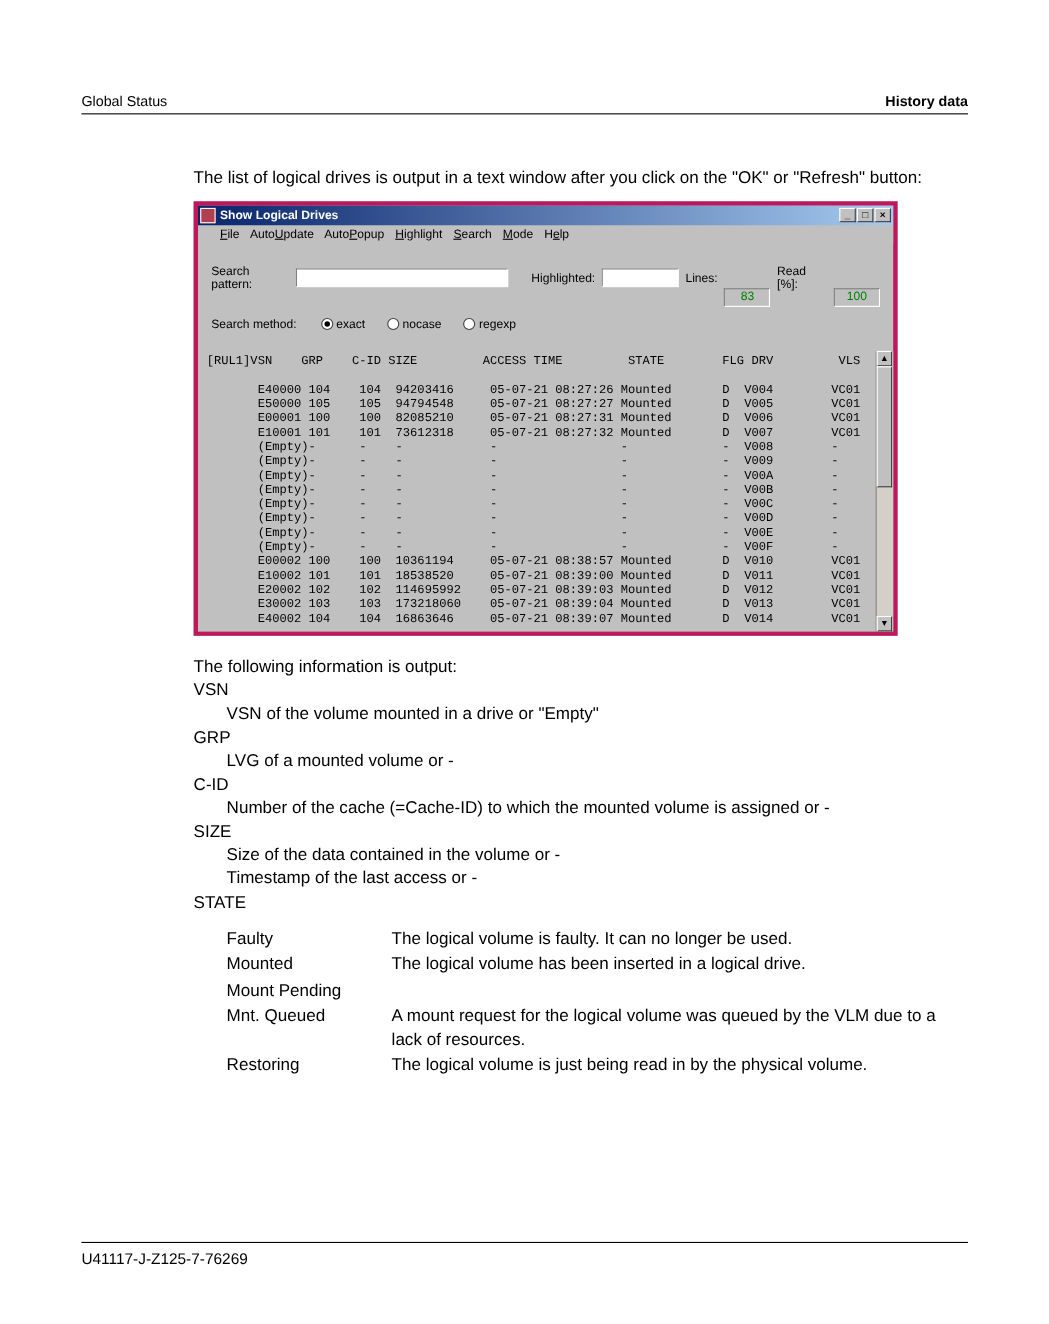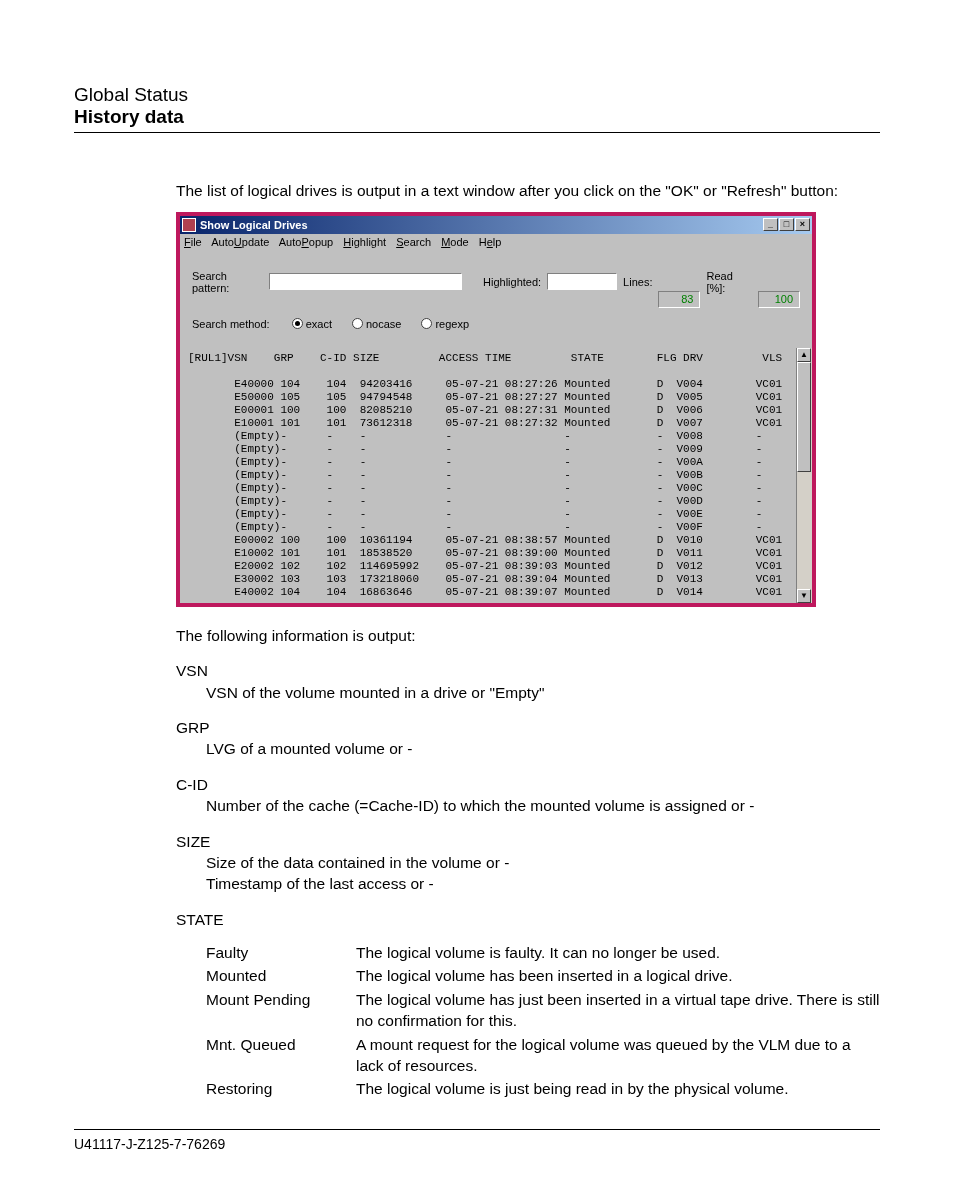--- a/index.html
+++ b/index.html
@@ -5,21 +5,21 @@
   * { box-sizing: border-box; margin: 0; padding: 0; }
   body {
     width: 954px;
     height: 1204px;
     background: #fff;
     font-family: Arial, Helvetica, sans-serif;
     color: #000;
     padding: 84px 74px 40px 74px;
     position: relative;
   }
-  .hdr { display: flex; justify-content: space-between; font-size: 19px; flex-direction: column; }
+  .hdr { display: flex; justify-content: space-between; font-size: 13px; }
   .hdr-right { font-weight: bold; }
   .hdr-rule { border: 0; border-top: 1px solid #000; margin-top: 4px; }
   .intro { margin: 48px 0 10px 102px; font-size: 15.5px; line-height: 1.35; }
 
   .win {
     width: 640px;
     margin-left: 102px;
     border: 4px solid #be185d;
     background: #c0c0c0;
     font-family: "MS Sans Serif", Tahoma, sans-serif;
@@ -47,21 +47,21 @@
     border-top: 1px solid #fff;
     border-left: 1px solid #fff;
     border-right: 1px solid #404040;
     border-bottom: 1px solid #404040;
     color: #000;
     font-size: 9px;
     line-height: 11px;
     text-align: center;
     font-weight: bold;
   }
-  .menu-bar { background: #c0c0c0; padding: 2px 4px; font-size: 11px; }
+  .menu-bar { background: #c0c0c0; padding: 2px 20px; font-size: 11px; }
   .menu-bar span { margin-right: 7px; }
   .menu-bar u { text-decoration: underline; }
 
   .toolbar { padding: 6px 12px 8px 12px; }
   .tb-row { display: flex; align-items: center; gap: 6px; margin-bottom: 10px; font-size: 11px; }
   .tb-input {
     background: #fff;
     border-top: 1px solid #808080;
     border-left: 1px solid #808080;
     border-right: 1px solid #fff;
@@ -71,21 +71,21 @@
     padding: 0 3px;
   }
   .tb-ro {
     background: #c0c0c0;
     border-top: 1px solid #808080;
     border-left: 1px solid #808080;
     border-right: 1px solid #fff;
     border-bottom: 1px solid #fff;
     height: 17px;
     min-width: 42px;
-    text-align: right;
+    text-align: center;
     color: #008000;
     font-size: 11px;
     line-height: 15px;
     padding: 0 6px;
     margin-top: 35px;
   }
   .radio { display: inline-flex; align-items: center; gap: 3px; margin-right: 14px; }
   .radio .dot {
     width: 11px; height: 11px; border-radius: 50%;
     border: 1px solid #404040;
@@ -124,21 +124,21 @@
   .sb-thumb {
     position: absolute; left: 0; top: 14px;
     width: 14px; height: 110px;
     background: #c0c0c0;
     border-top: 1px solid #fff; border-left: 1px solid #fff;
     border-right: 1px solid #404040; border-bottom: 1px solid #404040;
   }
 
   .body-text { margin-left: 102px; font-size: 15.5px; line-height: 1.38; }
   .lead { margin-top: 18px; }
-  .def-term { margin-top: 14px; }
+  .def-term { }
   .def-desc { margin-left: 30px; }
   .state-row { display: flex; margin-left: 30px; margin-top: 2px; }
   .state-lbl { width: 150px; }
   .state-val { flex: 1; }
 
   .footer {
     position: absolute;
     bottom: 52px;
     left: 74px; right: 74px;
   }
@@ -255,21 +255,20 @@
   <div class="state-row">
       <div class="state-lbl">Faulty</div>
       <div class="state-val">The logical volume is faulty. It can no longer be used.</div>
     </div>
   <div class="state-row">
       <div class="state-lbl">Mounted</div>
       <div class="state-val">The logical volume has been inserted in a logical drive.</div>
     </div>
   <div class="state-row">
       <div class="state-lbl">Mount Pending</div>
-      <div class="state-val">The logical volume has just been inserted in a virtual tape drive. There is still no confirmation for this.</div>
     </div>
   <div class="state-row">
       <div class="state-lbl">Mnt. Queued</div>
       <div class="state-val">A mount request for the logical volume was queued by the VLM due to a lack of resources.</div>
     </div>
   <div class="state-row">
       <div class="state-lbl">Restoring</div>
       <div class="state-val">The logical volume is just being read in by the physical volume.</div>
     </div>
 </div>

